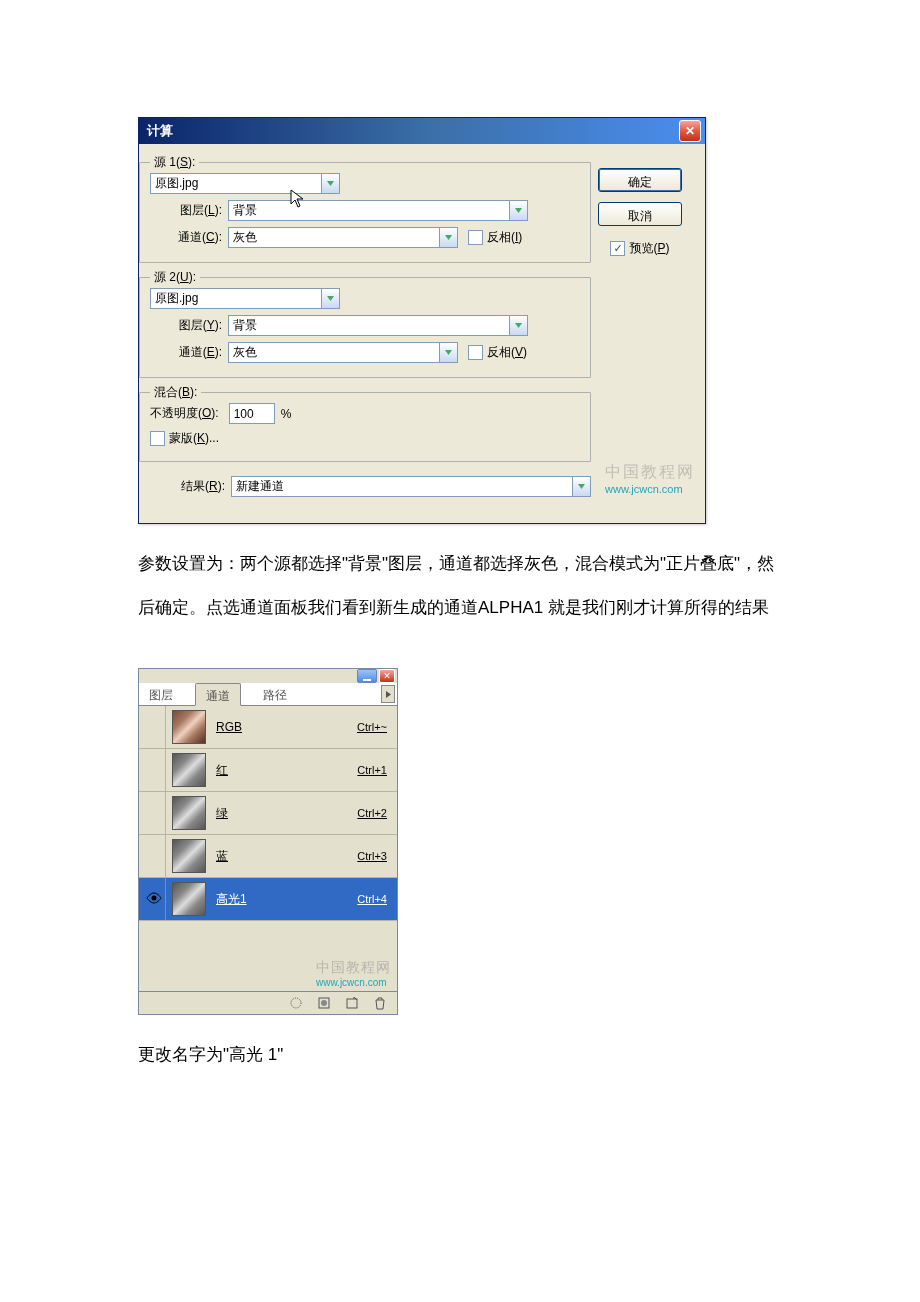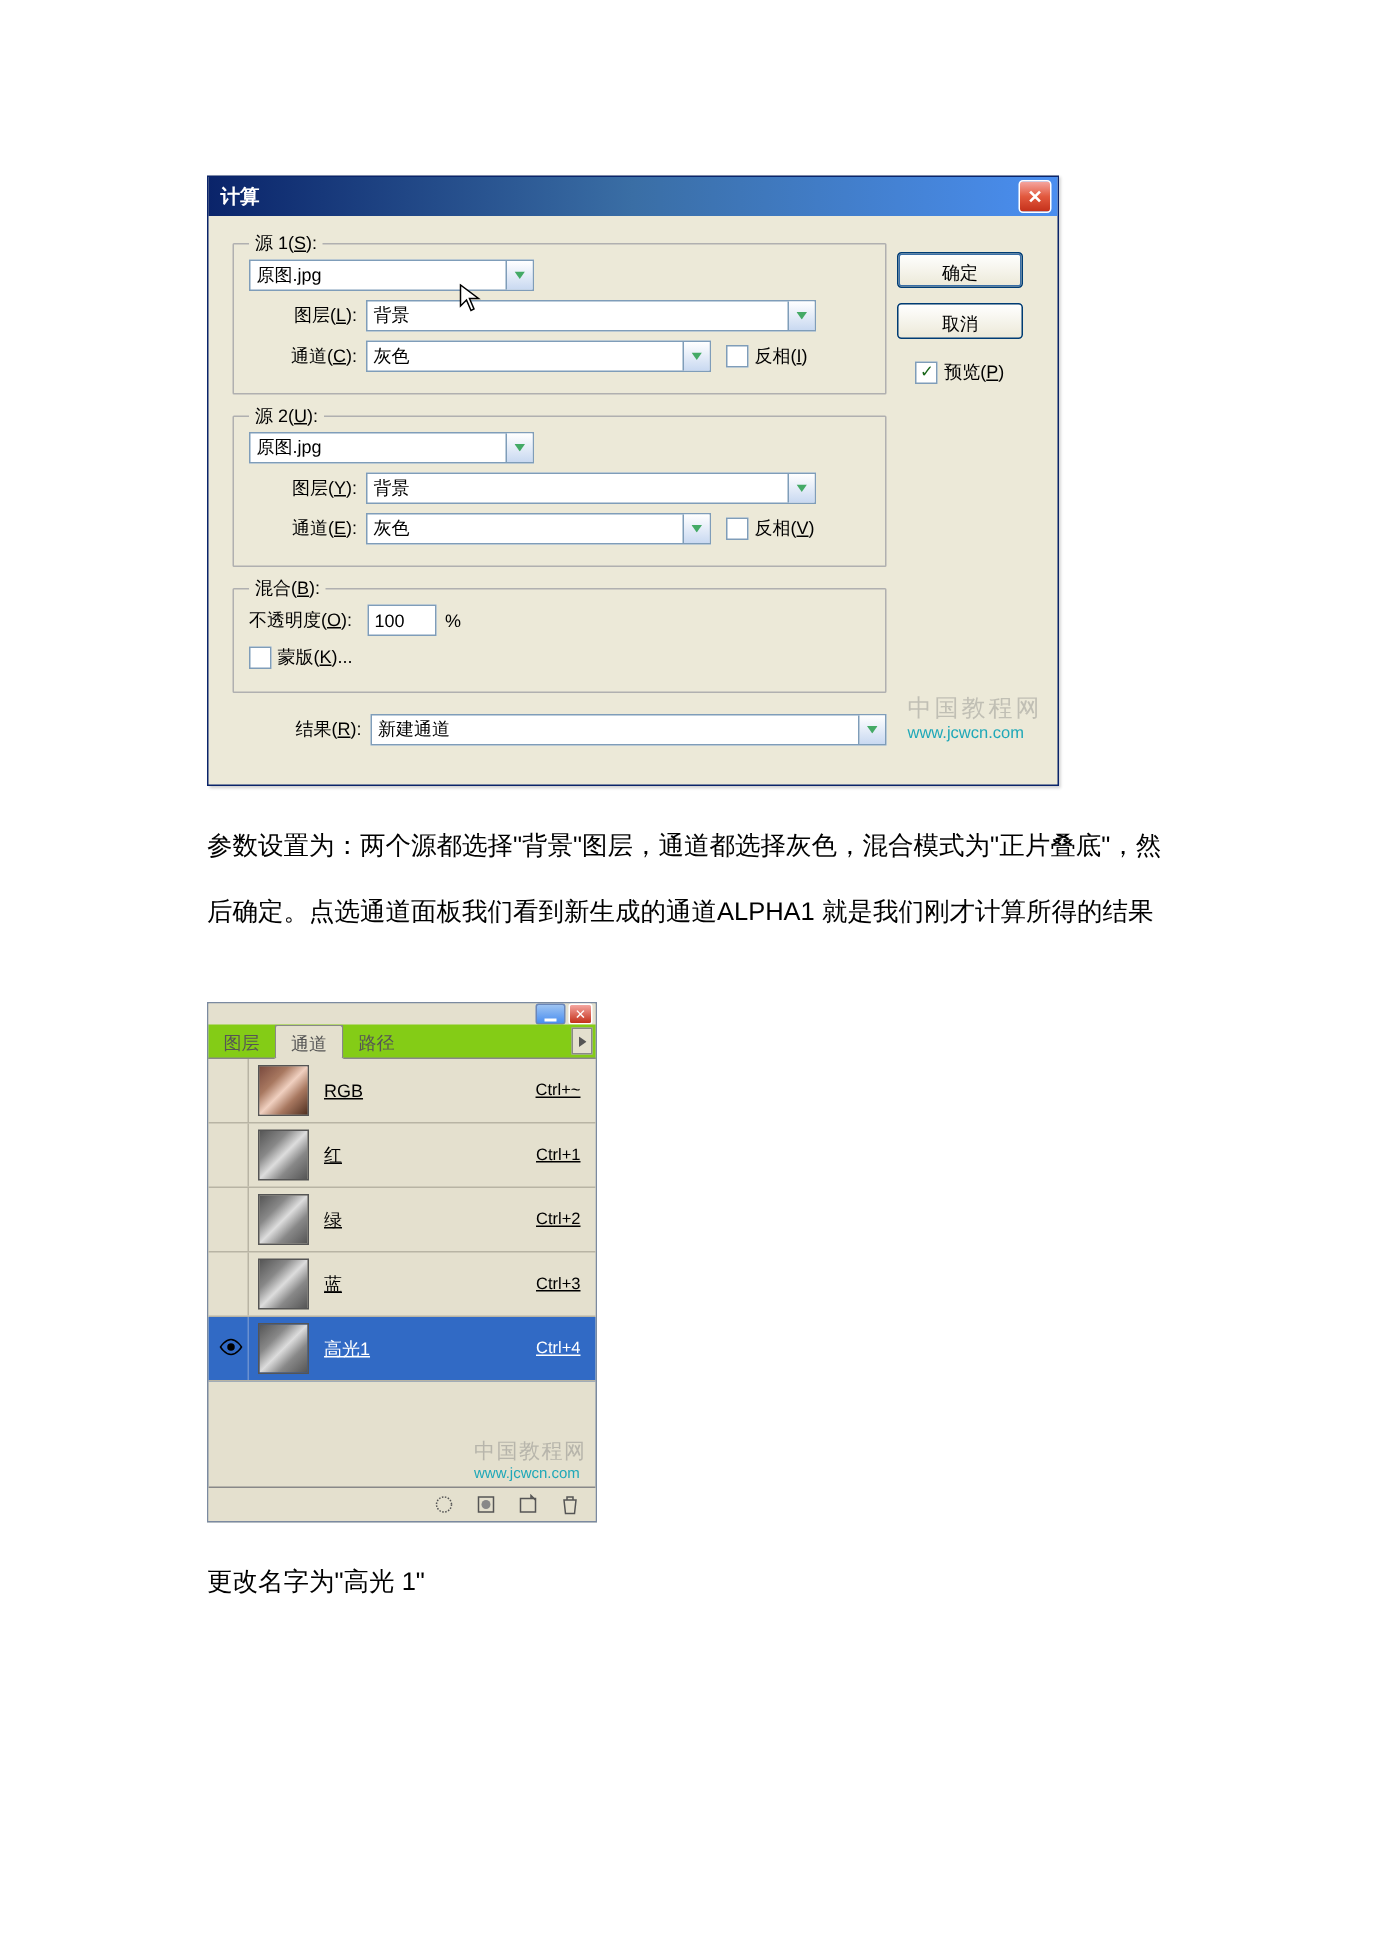--- a/index.html
+++ b/index.html
@@ -3,21 +3,21 @@
 <meta charset="utf-8">
 <style>
   body { margin:0; padding:0; background:#fff; font-family:"Microsoft YaHei","SimSun",Tahoma,sans-serif; font-size:13px; color:#000; }
   .page { width:920px; min-height:1302px; margin:0 auto; padding-top:117px; padding-left:138px; box-sizing:border-box; }
 
   
   .dialog { width:566px; border:1px solid #0a246a; background:#ece9d8; box-shadow:1px 1px 2px rgba(0,0,0,.2);}
   .titlebar { height:26px; background:linear-gradient(to right,#0a246a,#3a6ea5,#4a8ef0); display:flex; align-items:center; justify-content:space-between; padding:0 4px 0 8px; color:#fff; font-size:13px; }
   .titlebar-text { font-weight:bold; }
   .win-close { width:20px; height:20px; background:linear-gradient(to bottom,#f5a6a0,#e2593e,#c4301a); border:1px solid #fff; border-radius:3px; color:#fff; display:flex; align-items:center; justify-content:center; font-size:12px; font-weight:bold;}
-  .dlg-body { position:relative; padding:18px 16px 20px 16px; display:flex; }
+  .dlg-body { position:relative; padding:18px 16px 20px 0; display:flex; }
   .dlg-left { flex:1; }
   .dlg-right { width:98px; display:flex; flex-direction:column; align-items:center; gap:10px; padding-top:6px; }
 
   .fieldset { border:1px solid #b0b0b0; border-radius:1px; padding:10px 10px 8px 10px; margin-bottom:14px; position:relative; }
   .legend { position:absolute; top:-9px; left:10px; background:#ece9d8; padding:0 4px; font-size:12px; }
   .row { display:flex; align-items:center; margin-bottom:6px; }
   .row-label { width:72px; text-align:right; padding-right:6px; font-size:12px; }
   .row-label.small { width:86px; }
   .combo { display:flex; align-items:center; border:1px solid #7f9db9; background:#fff; height:21px; box-sizing:border-box; }
   .combo-txt { flex:1; padding:0 4px; font-size:12px; line-height:19px; white-space:nowrap; overflow:hidden;}
@@ -42,21 +42,21 @@
 
   .body-text { margin-top:18px; font-size:17px; line-height:2.6; width:640px; font-family:"SimSun","Microsoft YaHei",sans-serif;}
 
   
   .panel-container{ margin-top:38px; }
   .channels-panel{ width:258px; background:#e4e0ce; border:1px solid #7b8aa0; position:relative;}
   .panel-topbar{ height:14px; display:flex; justify-content:flex-end; align-items:center; gap:2px; padding-right:2px; background:#e4e0ce;}
   .pt-min{width:18px;height:12px;background:linear-gradient(#9ec4f2,#4a8ef0);border:1px solid #6a86b8;border-radius:2px;display:flex;align-items:flex-end;justify-content:center;}
   .pt-min .bar{width:8px;height:2px;background:#fff;margin-bottom:1px;}
   .pt-close{width:14px;height:12px;background:linear-gradient(#f5a6a0,#c4301a);border:1px solid #fff;border-radius:2px;color:#fff;font-size:9px;display:flex;align-items:center;justify-content:center;}
-  .panel-tabs{ display:flex; height:22px; background:#84cc16; border-bottom:1px solid #888; font-size:12px; position:relative;}
+  .panel-tabs{ display:flex; height:22px; background:#ffffff; border-bottom:1px solid #888; font-size:12px; position:relative;gap:12px;}
   .tab{ padding:4px 10px 0; color:#555;}
   .tab.active{ background:#e4e0ce; border:1px solid #888; border-bottom:1px solid #e4e0ce; margin-bottom:-1px; border-radius:2px 2px 0 0;}
   .menu-btn{ position:absolute; right:2px; top:2px; width:12px; height:16px; border:1px solid #888; background:#e4e0ce; display:flex; align-items:center; justify-content:center;}
   .menu-btn svg{width:5px;height:7px;}
   .ch-list{ background:#e4e0ce; }
   .ch-row{ display:flex; align-items:center; height:42px; border-bottom:1px solid #b8b4a4; padding-left:4px; font-size:12px; gap:6px;text-decoration:underline;}
   .ch-row.selected{ background:#316ac5; color:#fff;}
   .eye-col{ width:22px; height:100%; display:flex; align-items:center; justify-content:center; border-right:1px solid #b8b4a4;}
   .ch-row.selected .eye-col{border-right-color:#6a90d0;}
   .thumb{ width:32px; height:32px; border:1px solid #555; background:linear-gradient(135deg,#555 0%,#888 30%,#ddd 50%,#888 70%,#555 100%); position:relative;}

